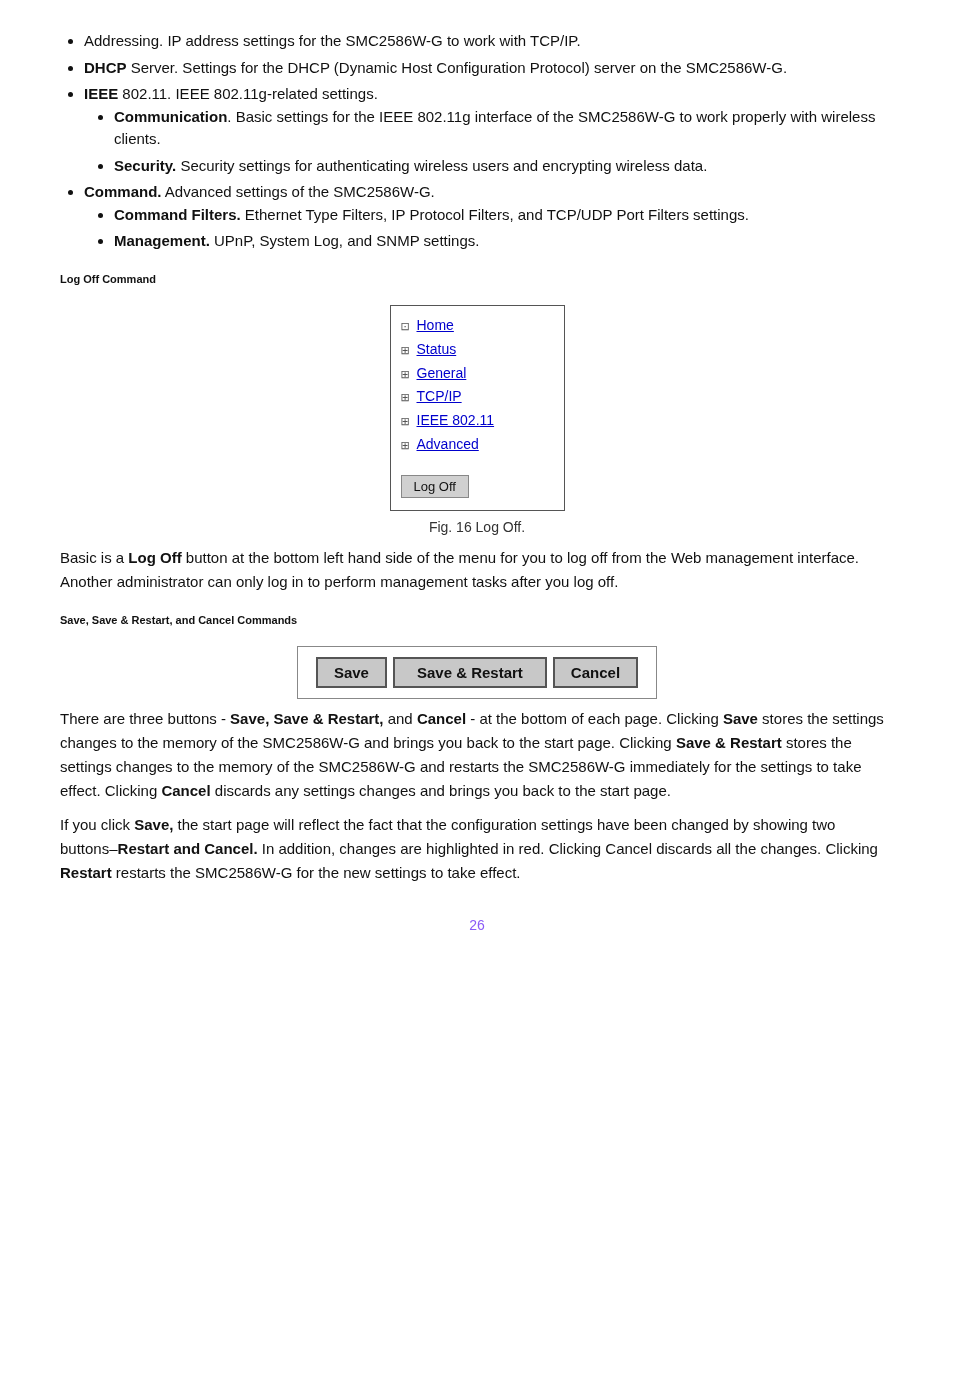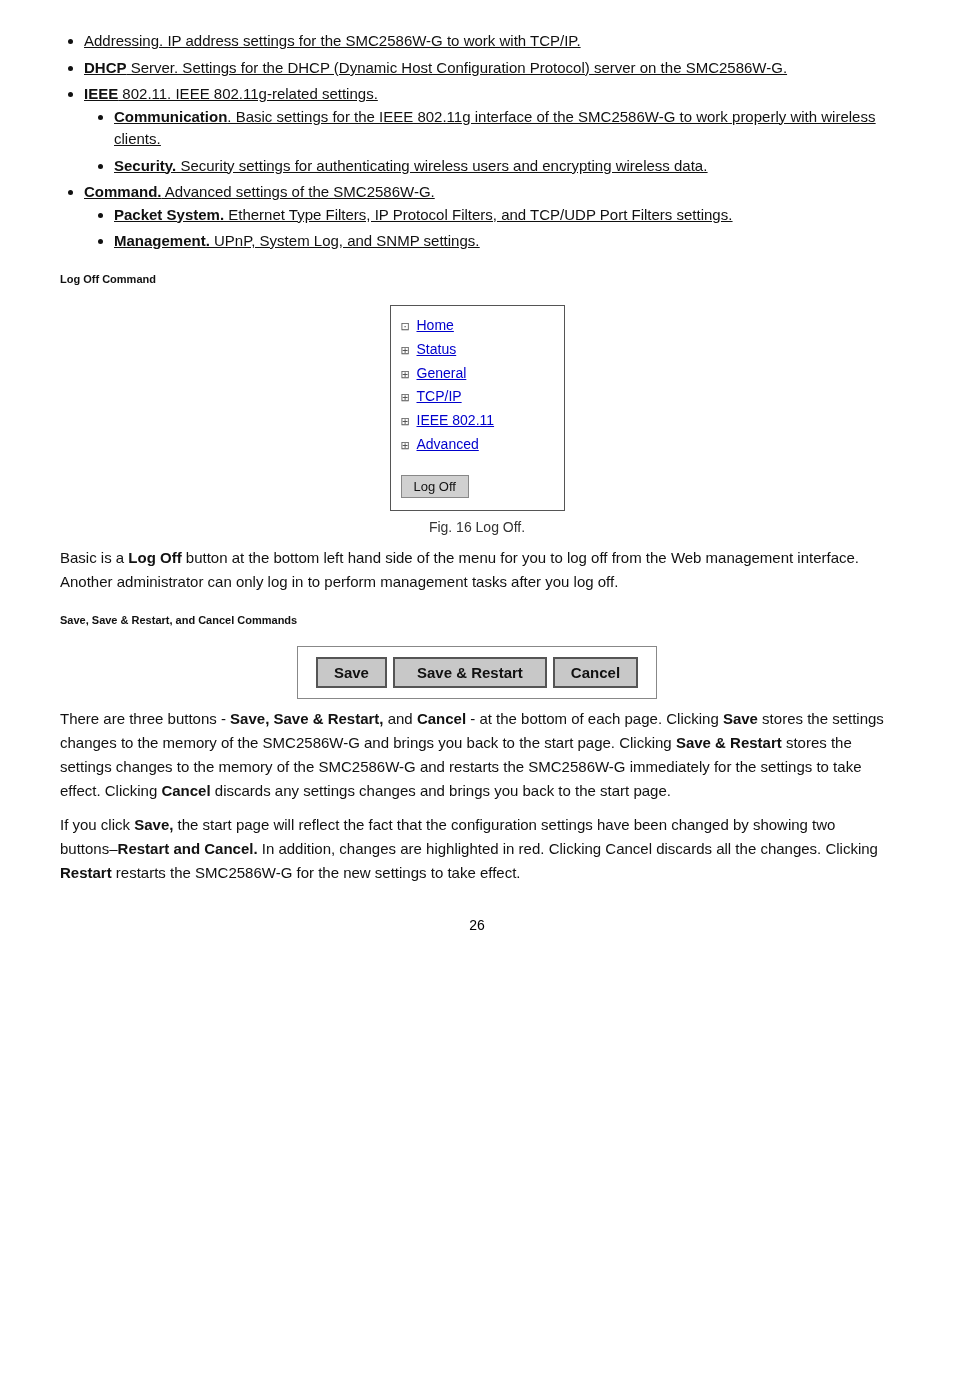--- a/index.html
+++ b/index.html
@@ -13,21 +13,20 @@
       max-width: 954px;
       margin: 0 auto;
     }
     ul {
       margin-left: 24px;
       margin-bottom: 4px;
     }
     ul li {
       margin-bottom: 4px;
       list-style-type: disc;
-      text-decoration: underline;
     }
     ul ul {
       margin-left: 30px;
     }
     .section-heading {
       font-weight: bold;
       font-size: 11px;
       margin: 18px 0 10px 0;
     }
     p {
@@ -110,21 +109,21 @@
       padding: 5px 16px;
       font-size: 15px;
       font-weight: bold;
       cursor: pointer;
       color: #111;
     }
     .page-num {
       text-align: center;
       margin-top: 30px;
       font-size: 14px;
-      color: #000000;
+      color: #8b5cf6;
     }
     b { font-weight: bold; }
   </style>
 </head>
 <body>
 
 <ul>
   <li>
     <span>Addressing. IP address settings for the SMC2586W-G to work with TCP/IP.</span>
   </li>
@@ -141,21 +140,21 @@
       </li>
       <li>
         <b>Security.</b><span> Security settings for authenticating wireless users and encrypting wireless data.</span>
       </li>
     </ul>
   </li>
   <li>
     <b>Command.</b><span> Advanced settings of the SMC2586W-G.</span>
     <ul>
       <li>
-        <b>Packet System.</b><span> Ethernet Type Filters, IP Protocol Filters, and TCP/UDP Port Filters settings.</span>
+        <b>Command Filters.</b><span> Ethernet Type Filters, IP Protocol Filters, and TCP/UDP Port Filters settings.</span>
       </li>
       <li>
         <b>Management.</b><span> UPnP, System Log, and SNMP settings.</span>
       </li>
     </ul>
   </li>
 </ul>
 
 <div class="section-heading">Log Off Command</div>
 

